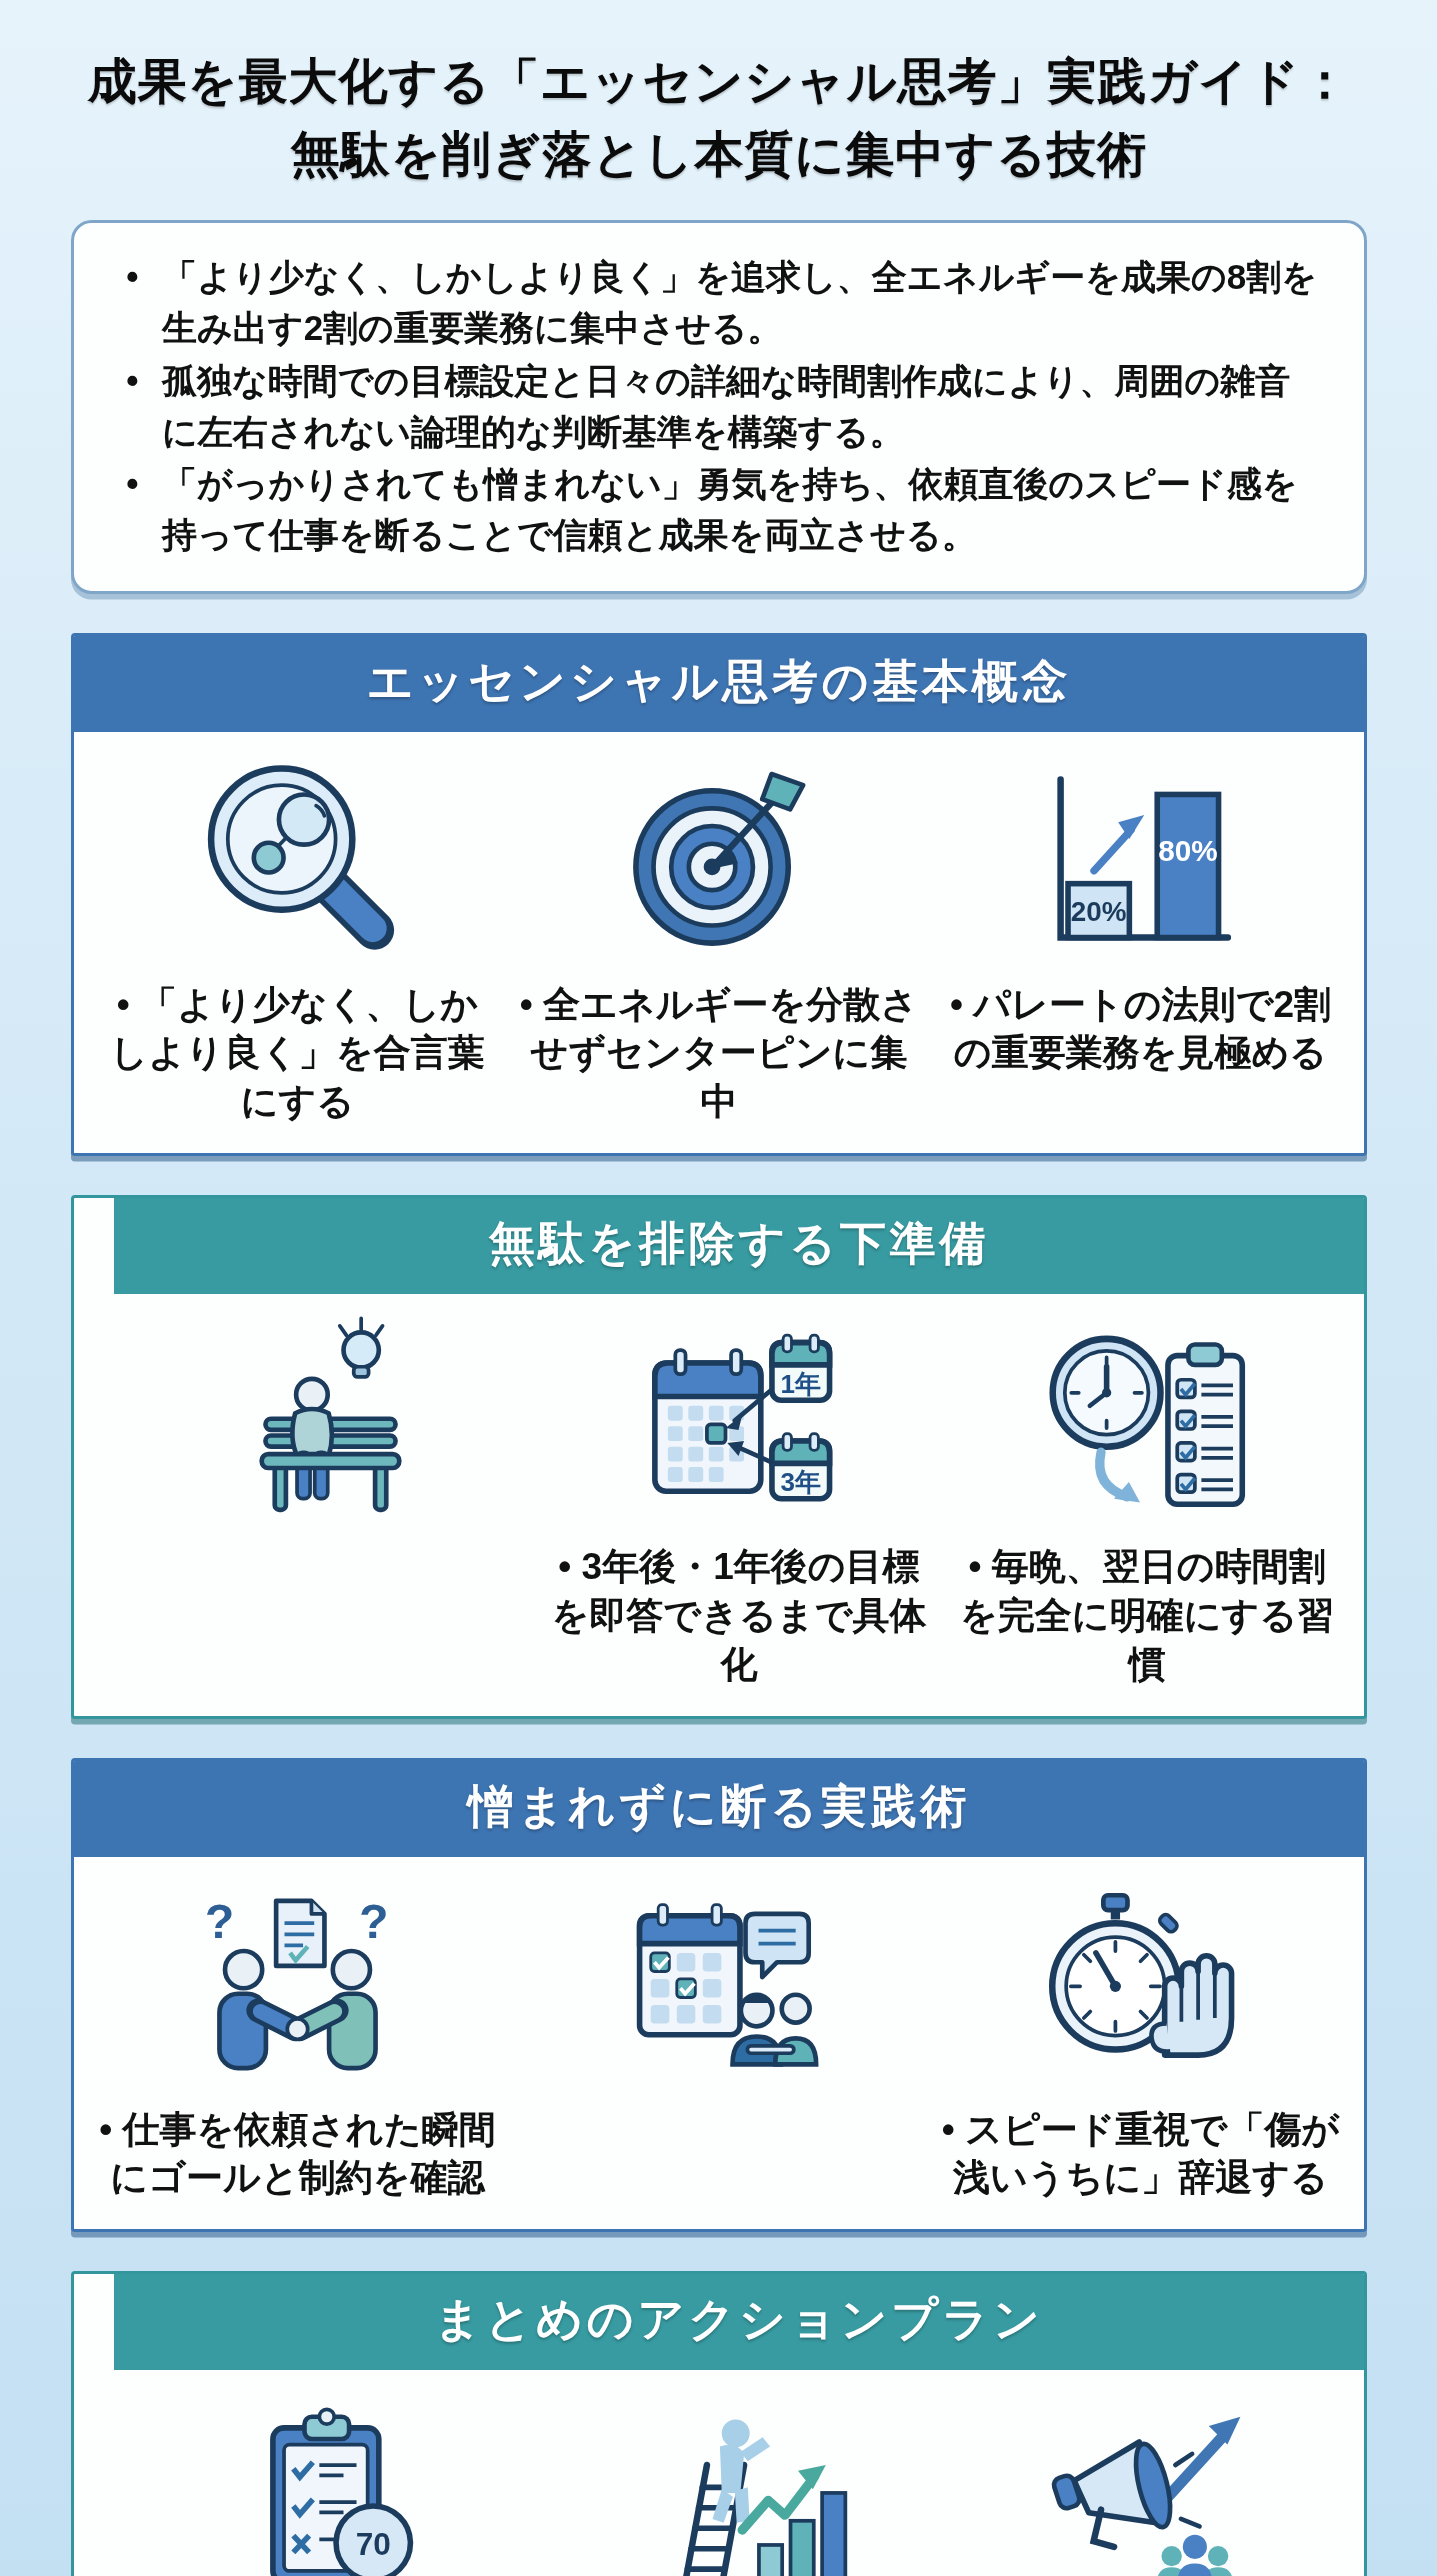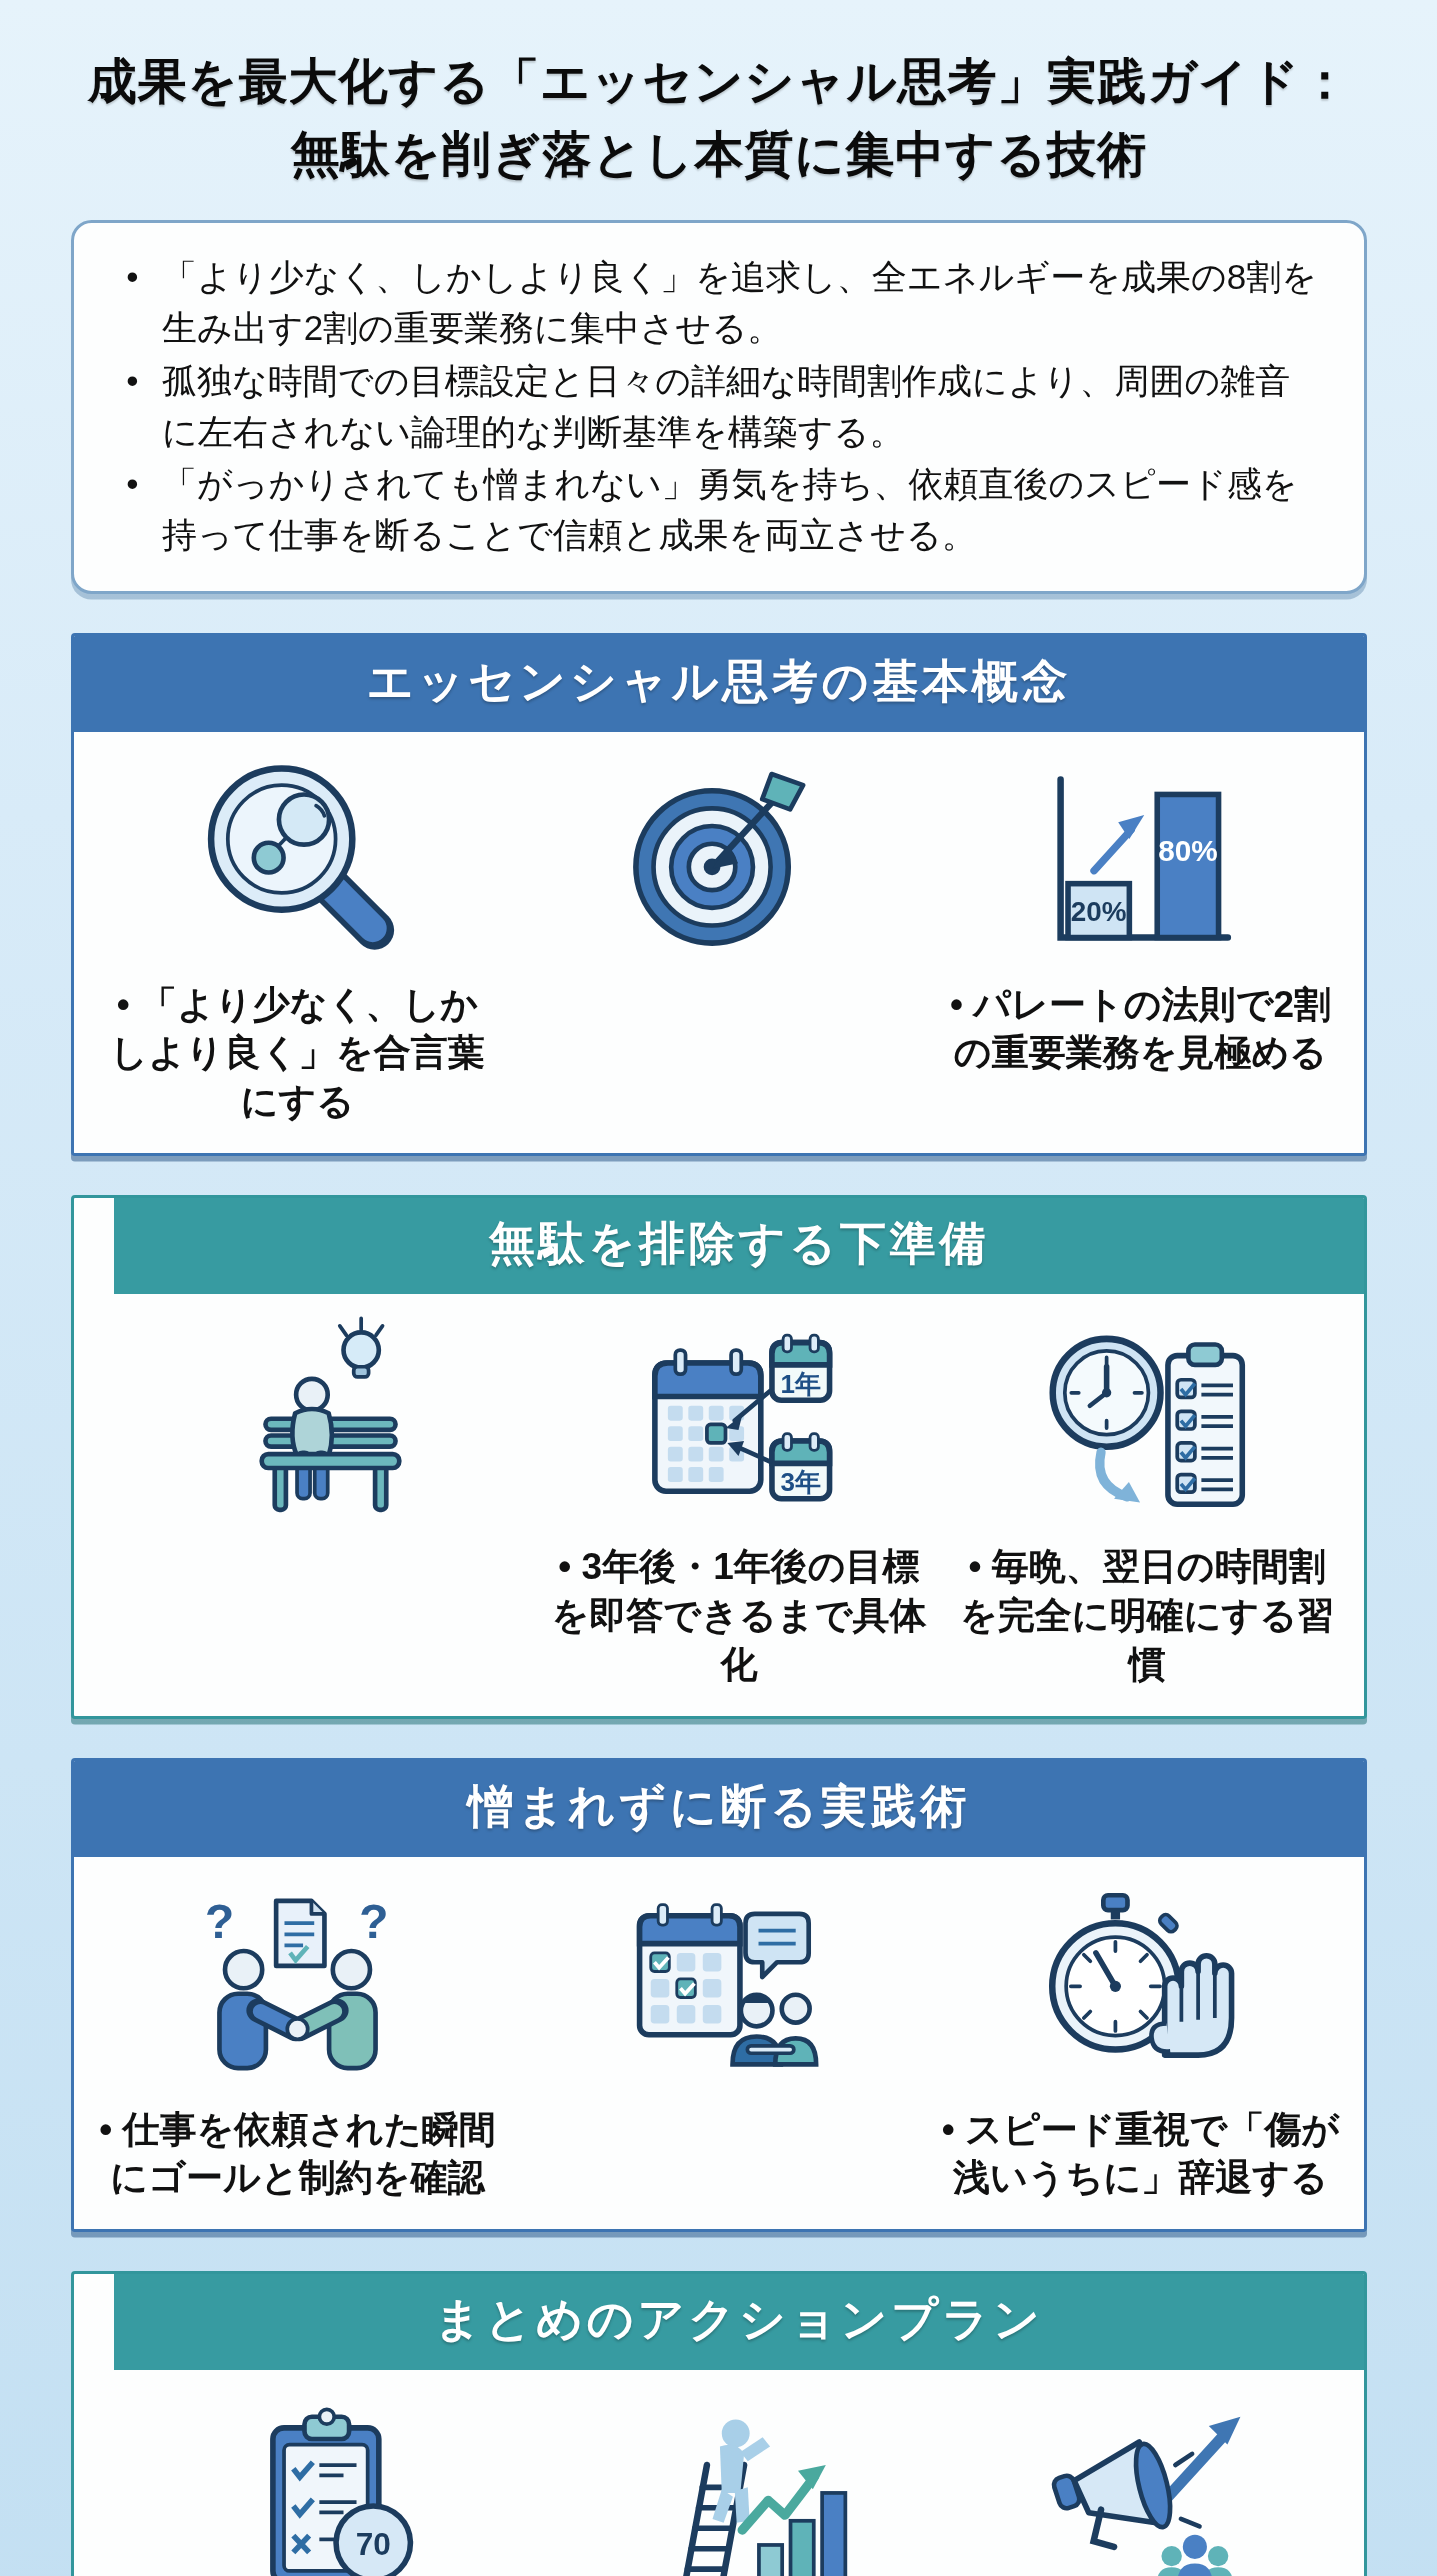--- a/index.html
+++ b/index.html
@@ -15,21 +15,21 @@
     margin:7.5px 0 28px;letter-spacing:0.9px;color:#0b0b0b;
     text-shadow:0 1.9px 1.9px rgba(0,0,0,.18);
   }
   .summary-card{
     background:#fdfefe;border:3.7px solid #7fa6c9;border-radius:20.6px;
     box-shadow:0 5.6px 0 rgba(100,140,175,.45);
     padding:28px 41px;margin-bottom:39px;
   }
   .summary-card ul{list-style:none;margin:0;padding:0;}
   .summary-card li{
-    font-size:35px;font-weight:400;line-height:1.45;
+    font-size:35px;font-weight:700;line-height:1.45;
     padding-left:47px;position:relative;margin:1.9px 0;
   }
   .summary-card li::before{content:"\2022";position:absolute;left:11.2px;}
   .card{border-radius:4px;margin-bottom:39px;overflow:hidden;background:#fdfefe;}
   .card--blue{border:3.7px solid #3d74b2;box-shadow:0 5.6px 0 rgba(35,80,130,.5);}
   .card--teal{border:3.7px solid #32969c;box-shadow:0 5.6px 0 rgba(25,105,110,.5);padding-left:40px;}
   .card-header{
     font-size:46px;font-weight:800;color:#ffffff;text-align:center;
     padding:15px 9.4px 19px;letter-spacing:3.7px;
     text-shadow:0 1.9px 2.8px rgba(0,0,0,.25);
@@ -100,20 +100,21 @@
             <circle cx="112" cy="128" r="82" fill="#3f76b3" stroke="#1c3c5e" stroke-width="6"></circle>
             <circle cx="112" cy="128" r="63" fill="#eaf3fa" stroke="#1c3c5e" stroke-width="5"></circle>
             <circle cx="112" cy="128" r="44" fill="#4a80c4" stroke="#1c3c5e" stroke-width="5"></circle>
             <circle cx="112" cy="128" r="25" fill="#eaf3fa" stroke="#1c3c5e" stroke-width="5"></circle>
             <circle cx="112" cy="128" r="9" fill="#1c3c5e"></circle>
             <line x1="188" y1="46" x2="118" y2="122" stroke="#1c3c5e" stroke-width="7" stroke-linecap="round"></line>
             <path d="M176 28 l34 12 -14 26 -30 -11 z" fill="#5fb3b8" stroke="#1c3c5e" stroke-width="5" stroke-linejoin="round"></path>
             <path d="M130 104 l-18 26 28 -6 z" fill="#1c3c5e"></path>
           </svg>
         </div>
+        <p class="bullet">全エネルギーを分散させずセンターピンに集中</p>
       </div>
 
       <div class="col">
         <div class="icon-box">
           <svg viewBox="0 0 240 240">
             <path d="M34 34 V204 H214" fill="none" stroke="#1c3c5e" stroke-width="7" stroke-linecap="round"></path>
             <rect x="42" y="146" width="66" height="58" fill="#cfe4f4" stroke="#1c3c5e" stroke-width="6"></rect>
             <text x="75" y="186" class="t-dark">20%</text>
             <rect x="138" y="50" width="66" height="154" fill="#4a80c4" stroke="#1c3c5e" stroke-width="6"></rect>
             <text x="171" y="122" class="t-white">80%</text>

